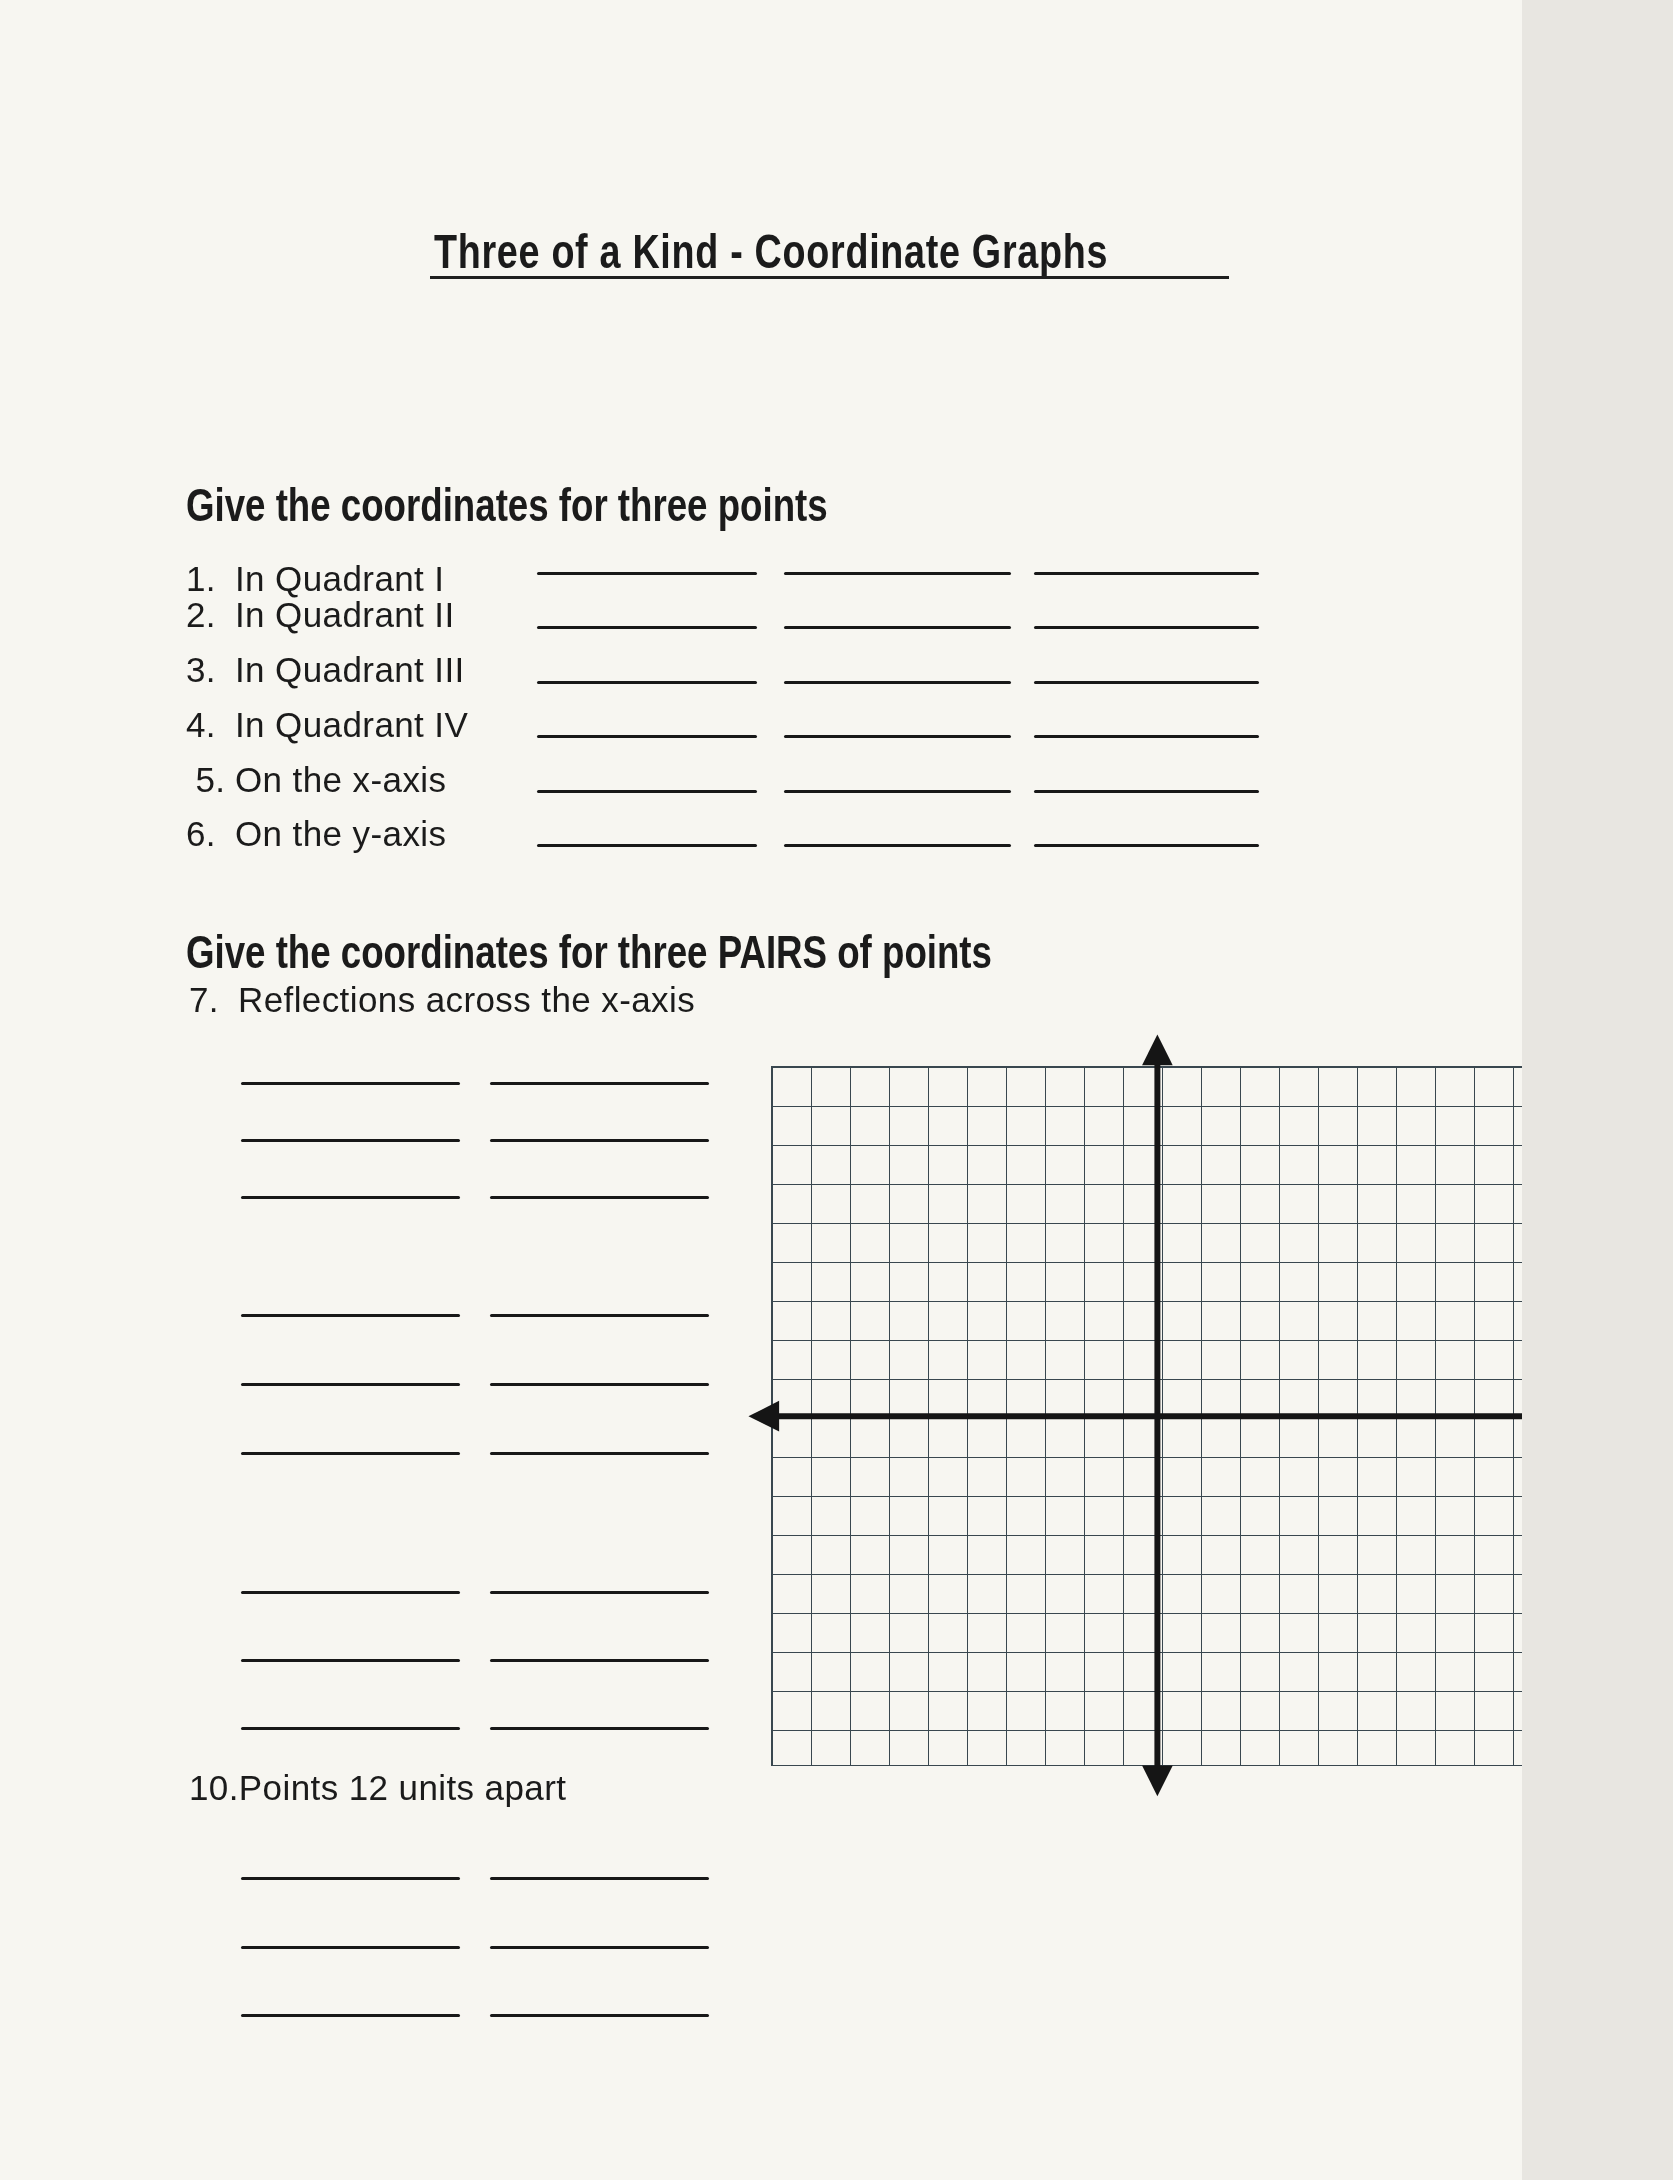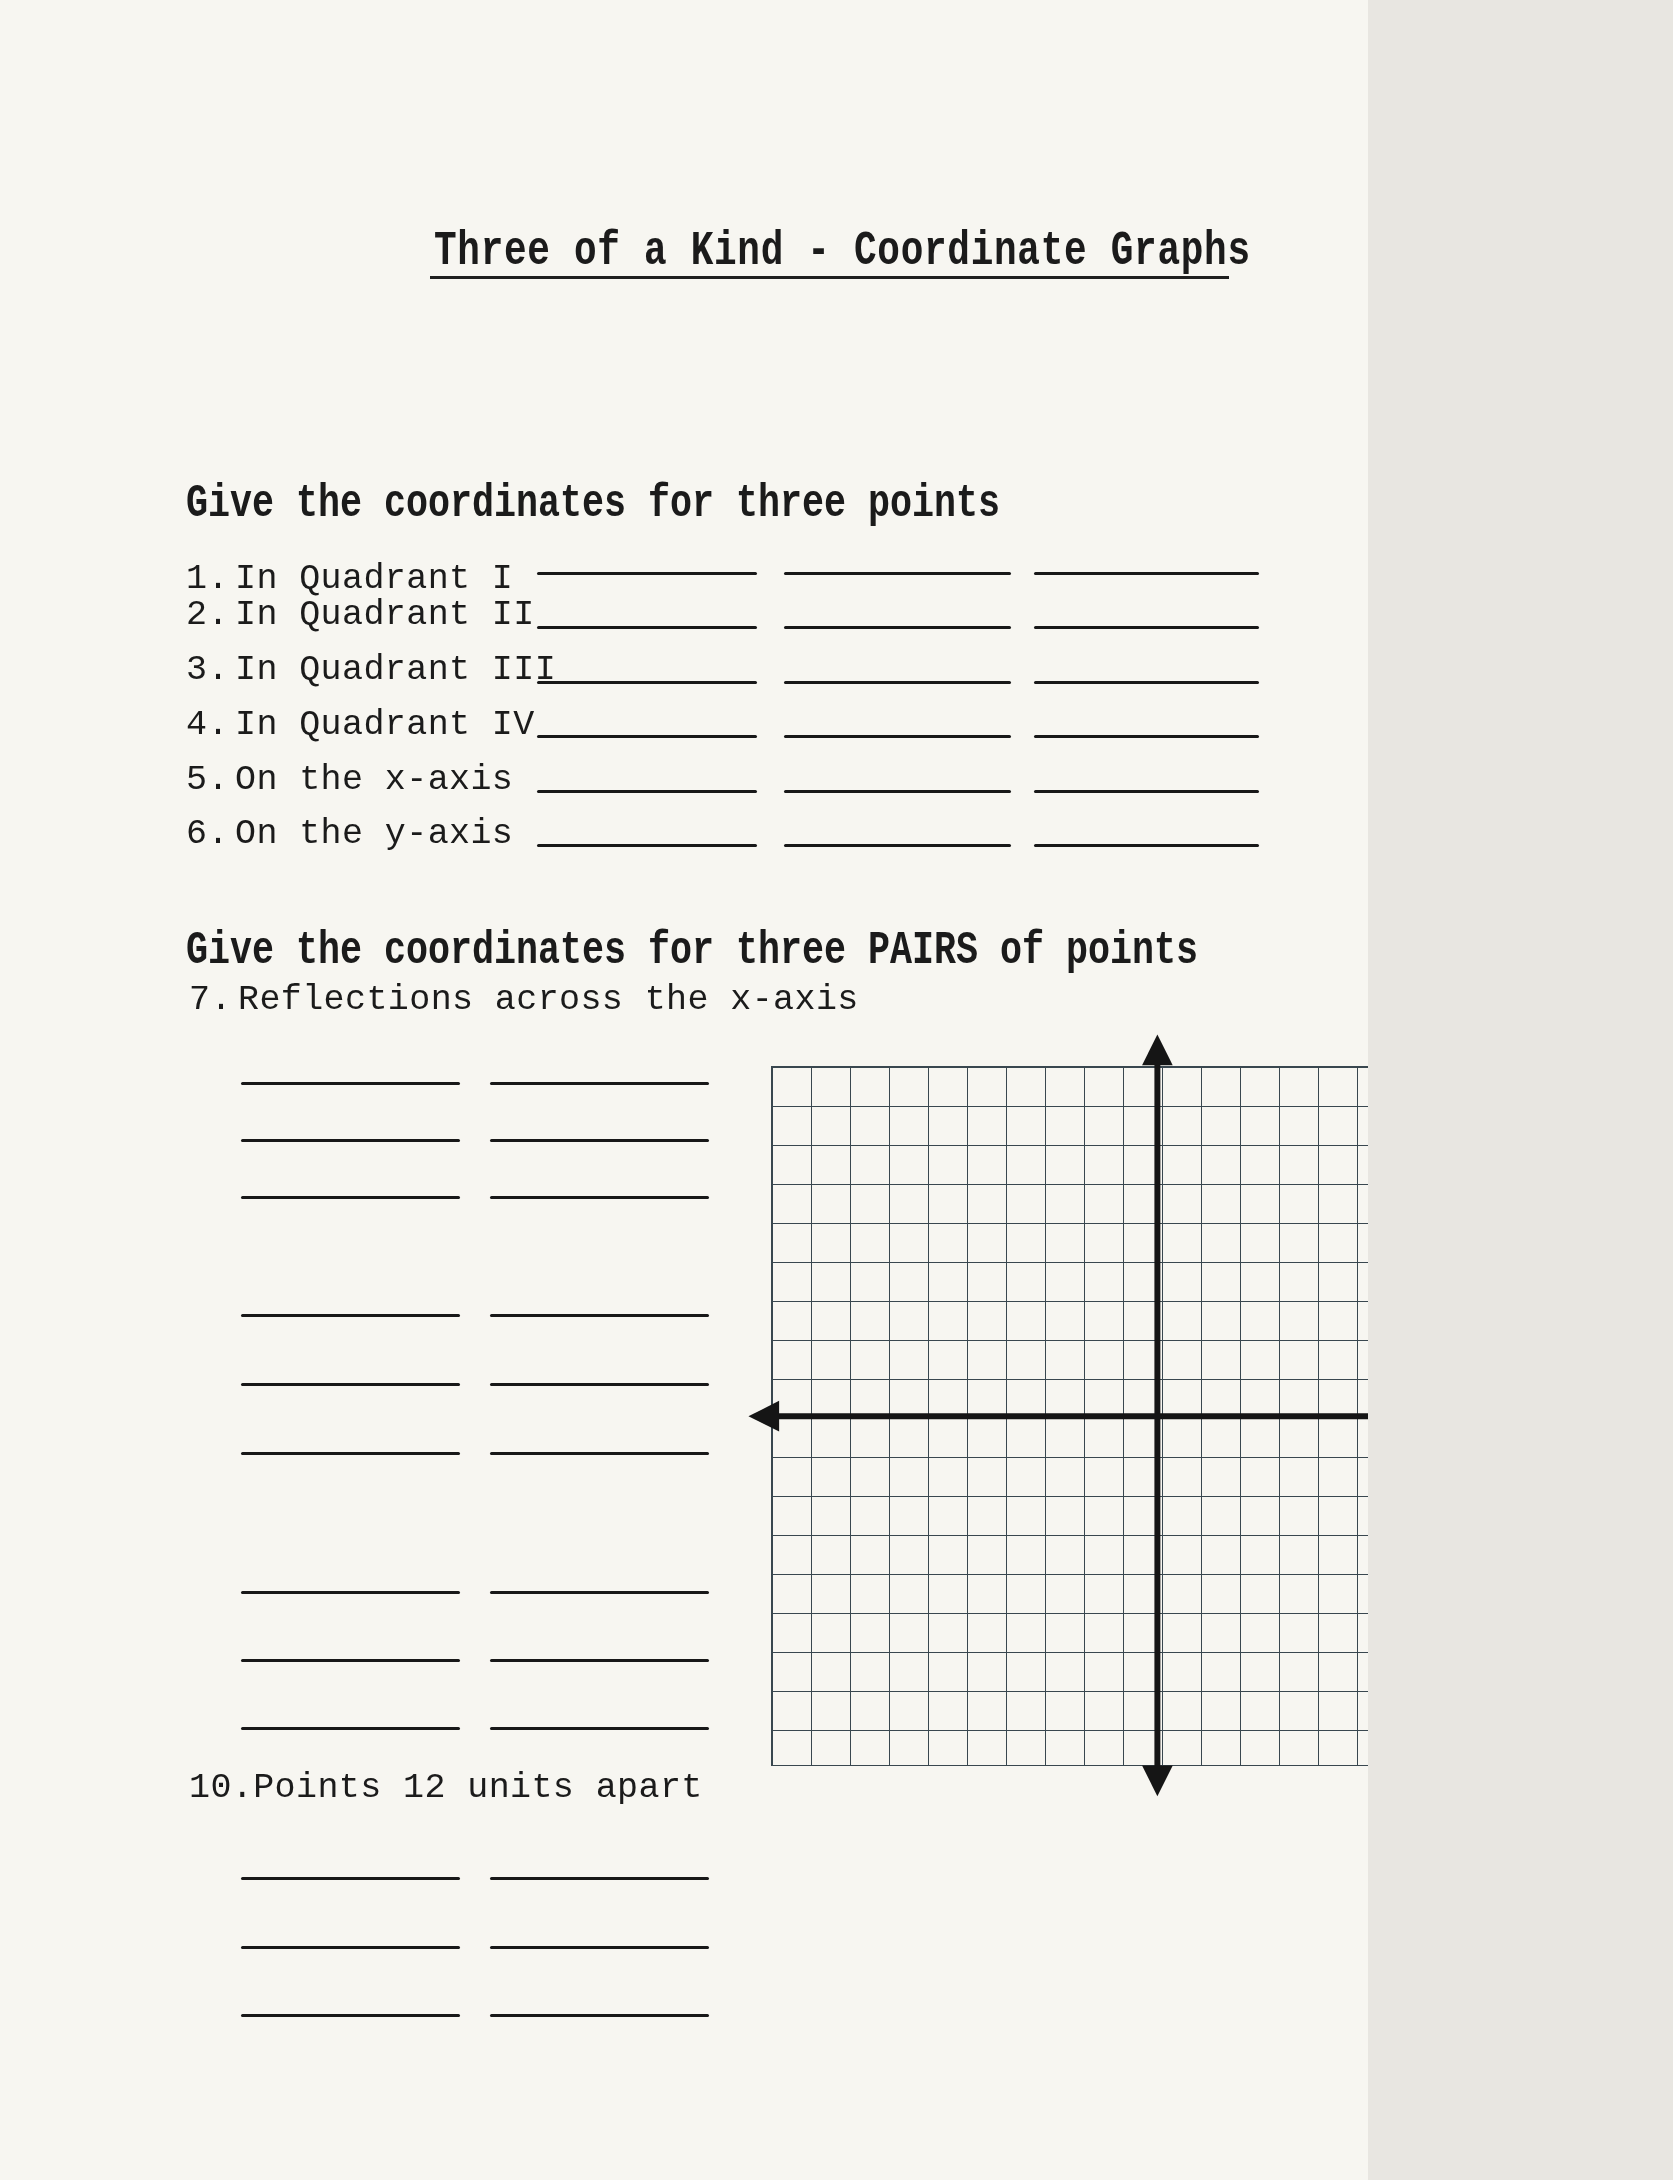--- a/index.html
+++ b/index.html
@@ -1,21 +1,21 @@
 <!DOCTYPE html>
 <html style="font-size:13.6px"><head>
 <meta charset="utf-8">
 <style>
   html,body{margin:0;padding:0;background:#e8e6e1;}
   .page{
     position:relative;
-    width:1368px;height:2181px;
+    width:1522px;height:2181px;
     background:#f7f6f1;
     overflow:hidden;
-    font-family:Liberation Mono, monospace;
+    font-family:Liberation Sans, sans-serif;
     color:#1b1b1b;
   }
   .abs{position:absolute;}
   .title{
     font-size:49px;font-weight:bold;letter-spacing:0.9px;white-space:nowrap;
     transform:scaleX(0.77);transform-origin:left top;
   }
   .title-underline{height:3.4px;background:#1f1f1f;}
   .directions{font-size:34px;letter-spacing:1.7px;word-spacing:4.3px;white-space:nowrap;}
   .sec-heading{
@@ -73,21 +73,21 @@
     <div class="blank" style="left:784px;top:626px;width:227px;"></div>
     <div class="blank" style="left:1034px;top:626px;width:225px;"></div>
     <div class="abs item" style="left:186px;top:650px;"><span class="num">3.</span><span>In Quadrant III</span></div>
     <div class="blank" style="left:537px;top:681px;width:220px;"></div>
     <div class="blank" style="left:784px;top:681px;width:227px;"></div>
     <div class="blank" style="left:1034px;top:681px;width:225px;"></div>
     <div class="abs item" style="left:186px;top:705px;"><span class="num">4.</span><span>In Quadrant IV</span></div>
     <div class="blank" style="left:537px;top:735px;width:220px;"></div>
     <div class="blank" style="left:784px;top:735px;width:227px;"></div>
     <div class="blank" style="left:1034px;top:735px;width:225px;"></div>
-    <div class="abs item" style="left:186px;top:760px;"><span class="num">5.</span><span>On the x-axis</span></div>
+    <div class="abs item" style="left:186px;top:760px;text-align:center;"><span class="num">5.</span><span>On the x-axis</span></div>
     <div class="blank" style="left:537px;top:790px;width:220px;"></div>
     <div class="blank" style="left:784px;top:790px;width:227px;"></div>
     <div class="blank" style="left:1034px;top:790px;width:225px;"></div>
     <div class="abs item" style="left:186px;top:814px;"><span class="num">6.</span><span>On the y-axis</span></div>
     <div class="blank" style="left:537px;top:844px;width:220px;"></div>
     <div class="blank" style="left:784px;top:844px;width:227px;"></div>
     <div class="blank" style="left:1034px;top:844px;width:225px;"></div>
     <div class="abs item" style="left:189px;top:980px;"><span class="num">7.</span><span>Reflections across the x-axis</span></div>
     <div class="blank" style="left:241px;top:1082px;width:219px;"></div>
     <div class="blank" style="left:490px;top:1082px;width:219px;"></div>

